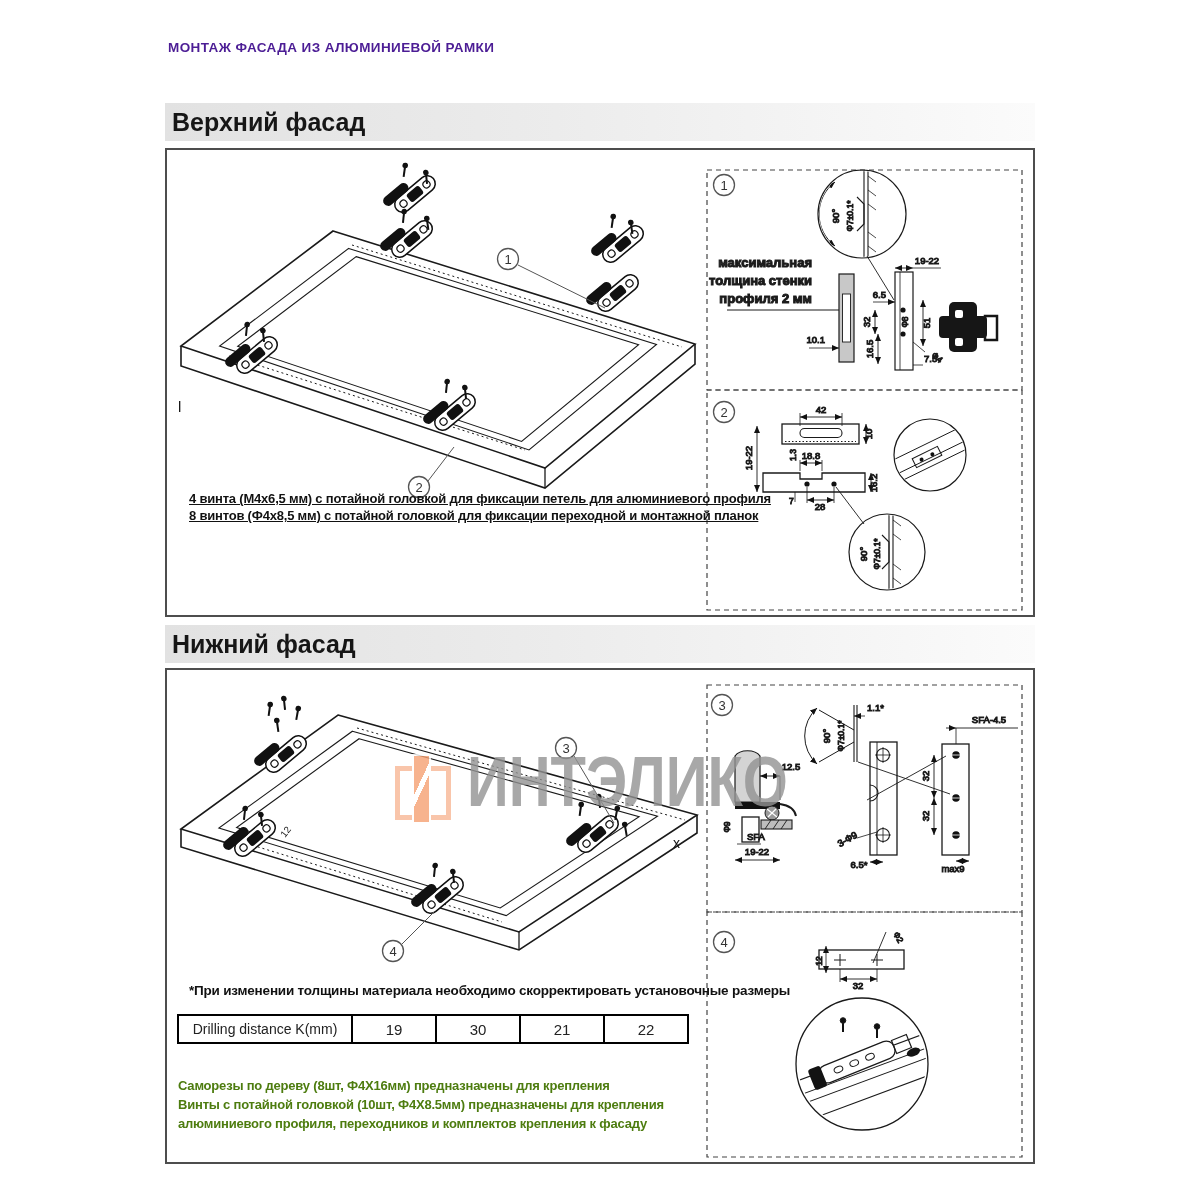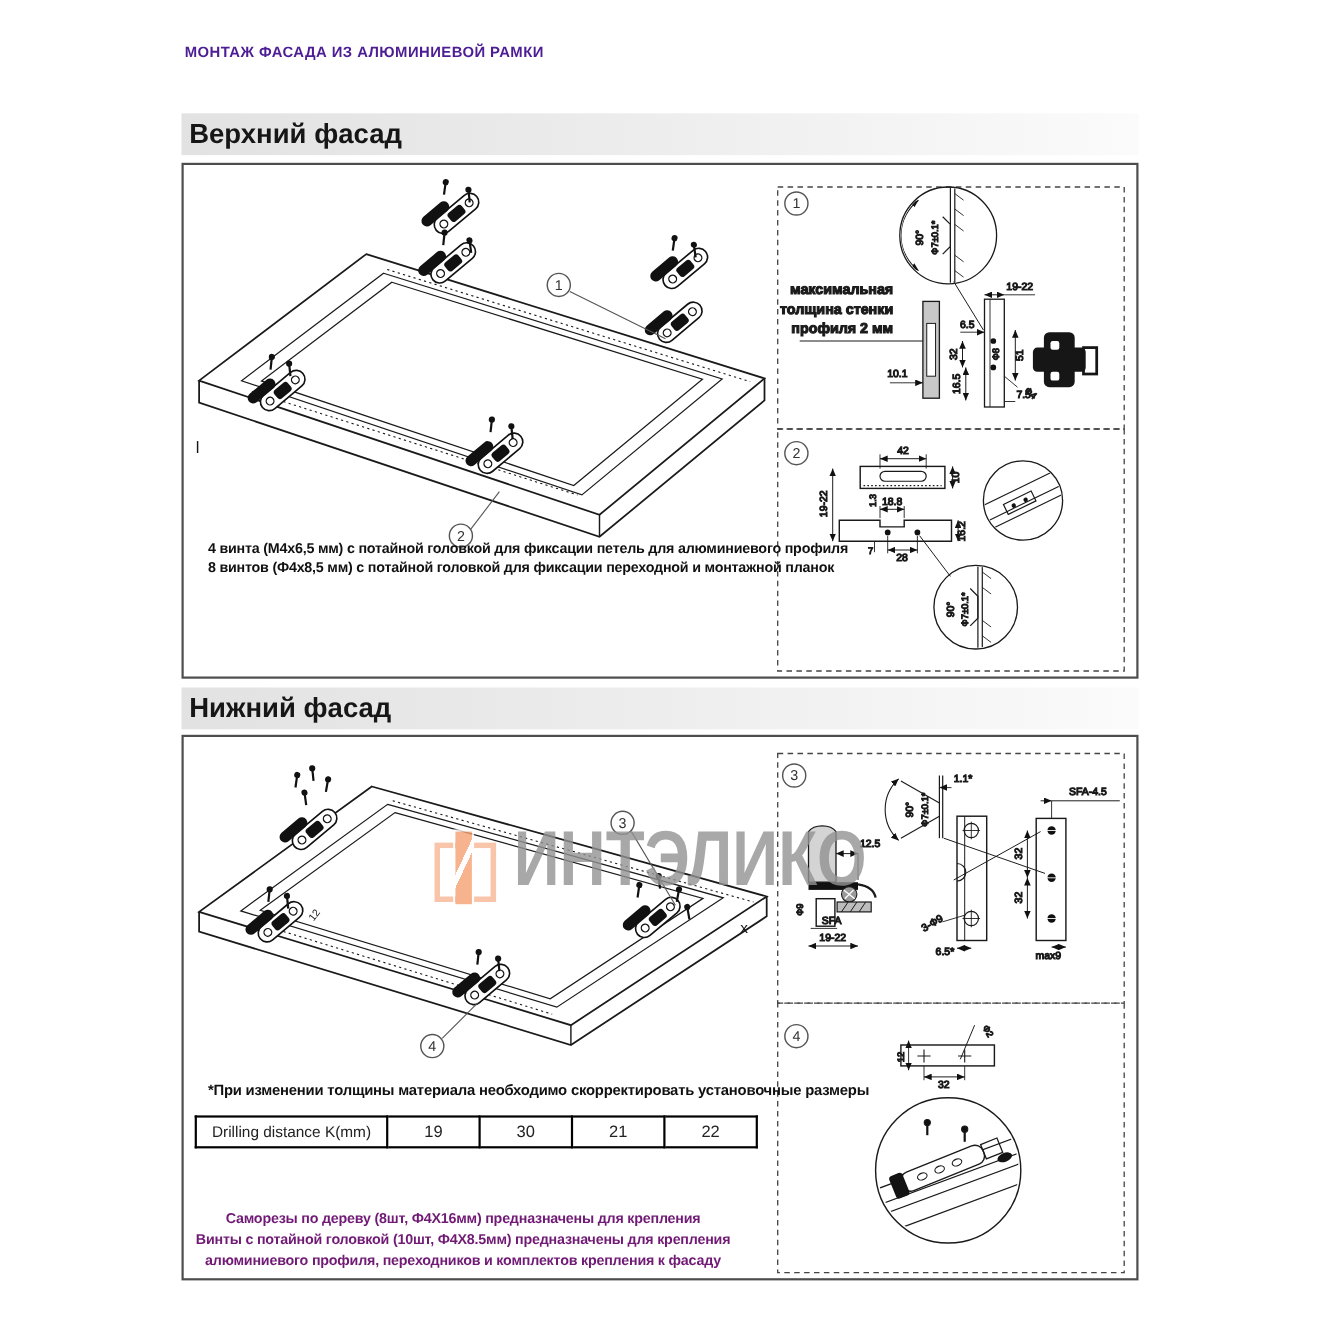--- a/index.html
+++ b/index.html
@@ -8,30 +8,30 @@
   .doc-title{position:absolute;left:168px;top:40px;font-size:13.5px;font-weight:700;
              letter-spacing:.4px;color:#4c1d95;}
   .section-bar{position:absolute;left:165px;width:870px;height:38px;
                background:linear-gradient(90deg,#e2e2e2 0%,#ececec 45%,#fbfbfb 100%);
                display:flex;align-items:center;}
   .section-bar span{font-size:25px;font-weight:700;color:#161616;padding-left:7px;}
   .frame-box{position:absolute;left:165px;width:866px;border:2px solid #4d4d4d;background:#fff;}
   #box1{top:148px;height:465px;}
   #box2{top:668px;height:492px;}
   .caption{position:absolute;left:22px;top:340px;font-size:13px;font-weight:700;
-           letter-spacing:-.2px;line-height:17px;color:#111;}
+           letter-spacing:-.2px;line-height:17px;color:#111;text-decoration:underline;}
   .note-line{position:absolute;left:11px;top:313px;font-size:13.5px;font-weight:700;
              letter-spacing:-.2px;color:#111;margin-left:11px;}
   .ftable{position:absolute;left:10px;top:344px;border-collapse:collapse;}
   .ftable td{border:2px solid #000000;text-align:center;vertical-align:middle;
              height:26px;font-size:15px;color:#222;padding:0;}
   .ftable td.lab{width:172px;font-size:14px;}
   .ftable td.val{width:82px;margin-left:18px;}
-  .footer-lines{position:absolute;left:11px;top:428px;font-size:13px;font-weight:700;
-                letter-spacing:-.2px;line-height:19px;color:#701a75;text-align:center;}
+  .footer-lines{position:absolute;left:11px;top:406px;font-size:13px;font-weight:700;
+                letter-spacing:-.2px;line-height:19px;color:#4d7c0f;}
   .watermark{position:absolute;left:228px;top:84px;height:68px;display:flex;
              align-items:center;opacity:.8;z-index:3;pointer-events:none;}
   .wm-logo{position:relative;width:62px;height:68px;flex:0 0 auto;}
   .wm-frame{position:absolute;left:0;bottom:2px;width:46px;height:44px;
             border:5px solid #f8b795;background:transparent;}
   .wm-bar{position:absolute;left:19px;bottom:0;width:15px;height:66px;
           background:linear-gradient(115deg,#f6a173 0 40%,#ffffff 40% 52%,#f6a173 52% 100%);
           box-shadow:0 0 0 2px #fff;}
   .wm-text{font-size:58px;font-weight:700;color:#939393;line-height:1;
            transform:scaleY(1.22);transform-origin:left bottom;margin-left:10px;

